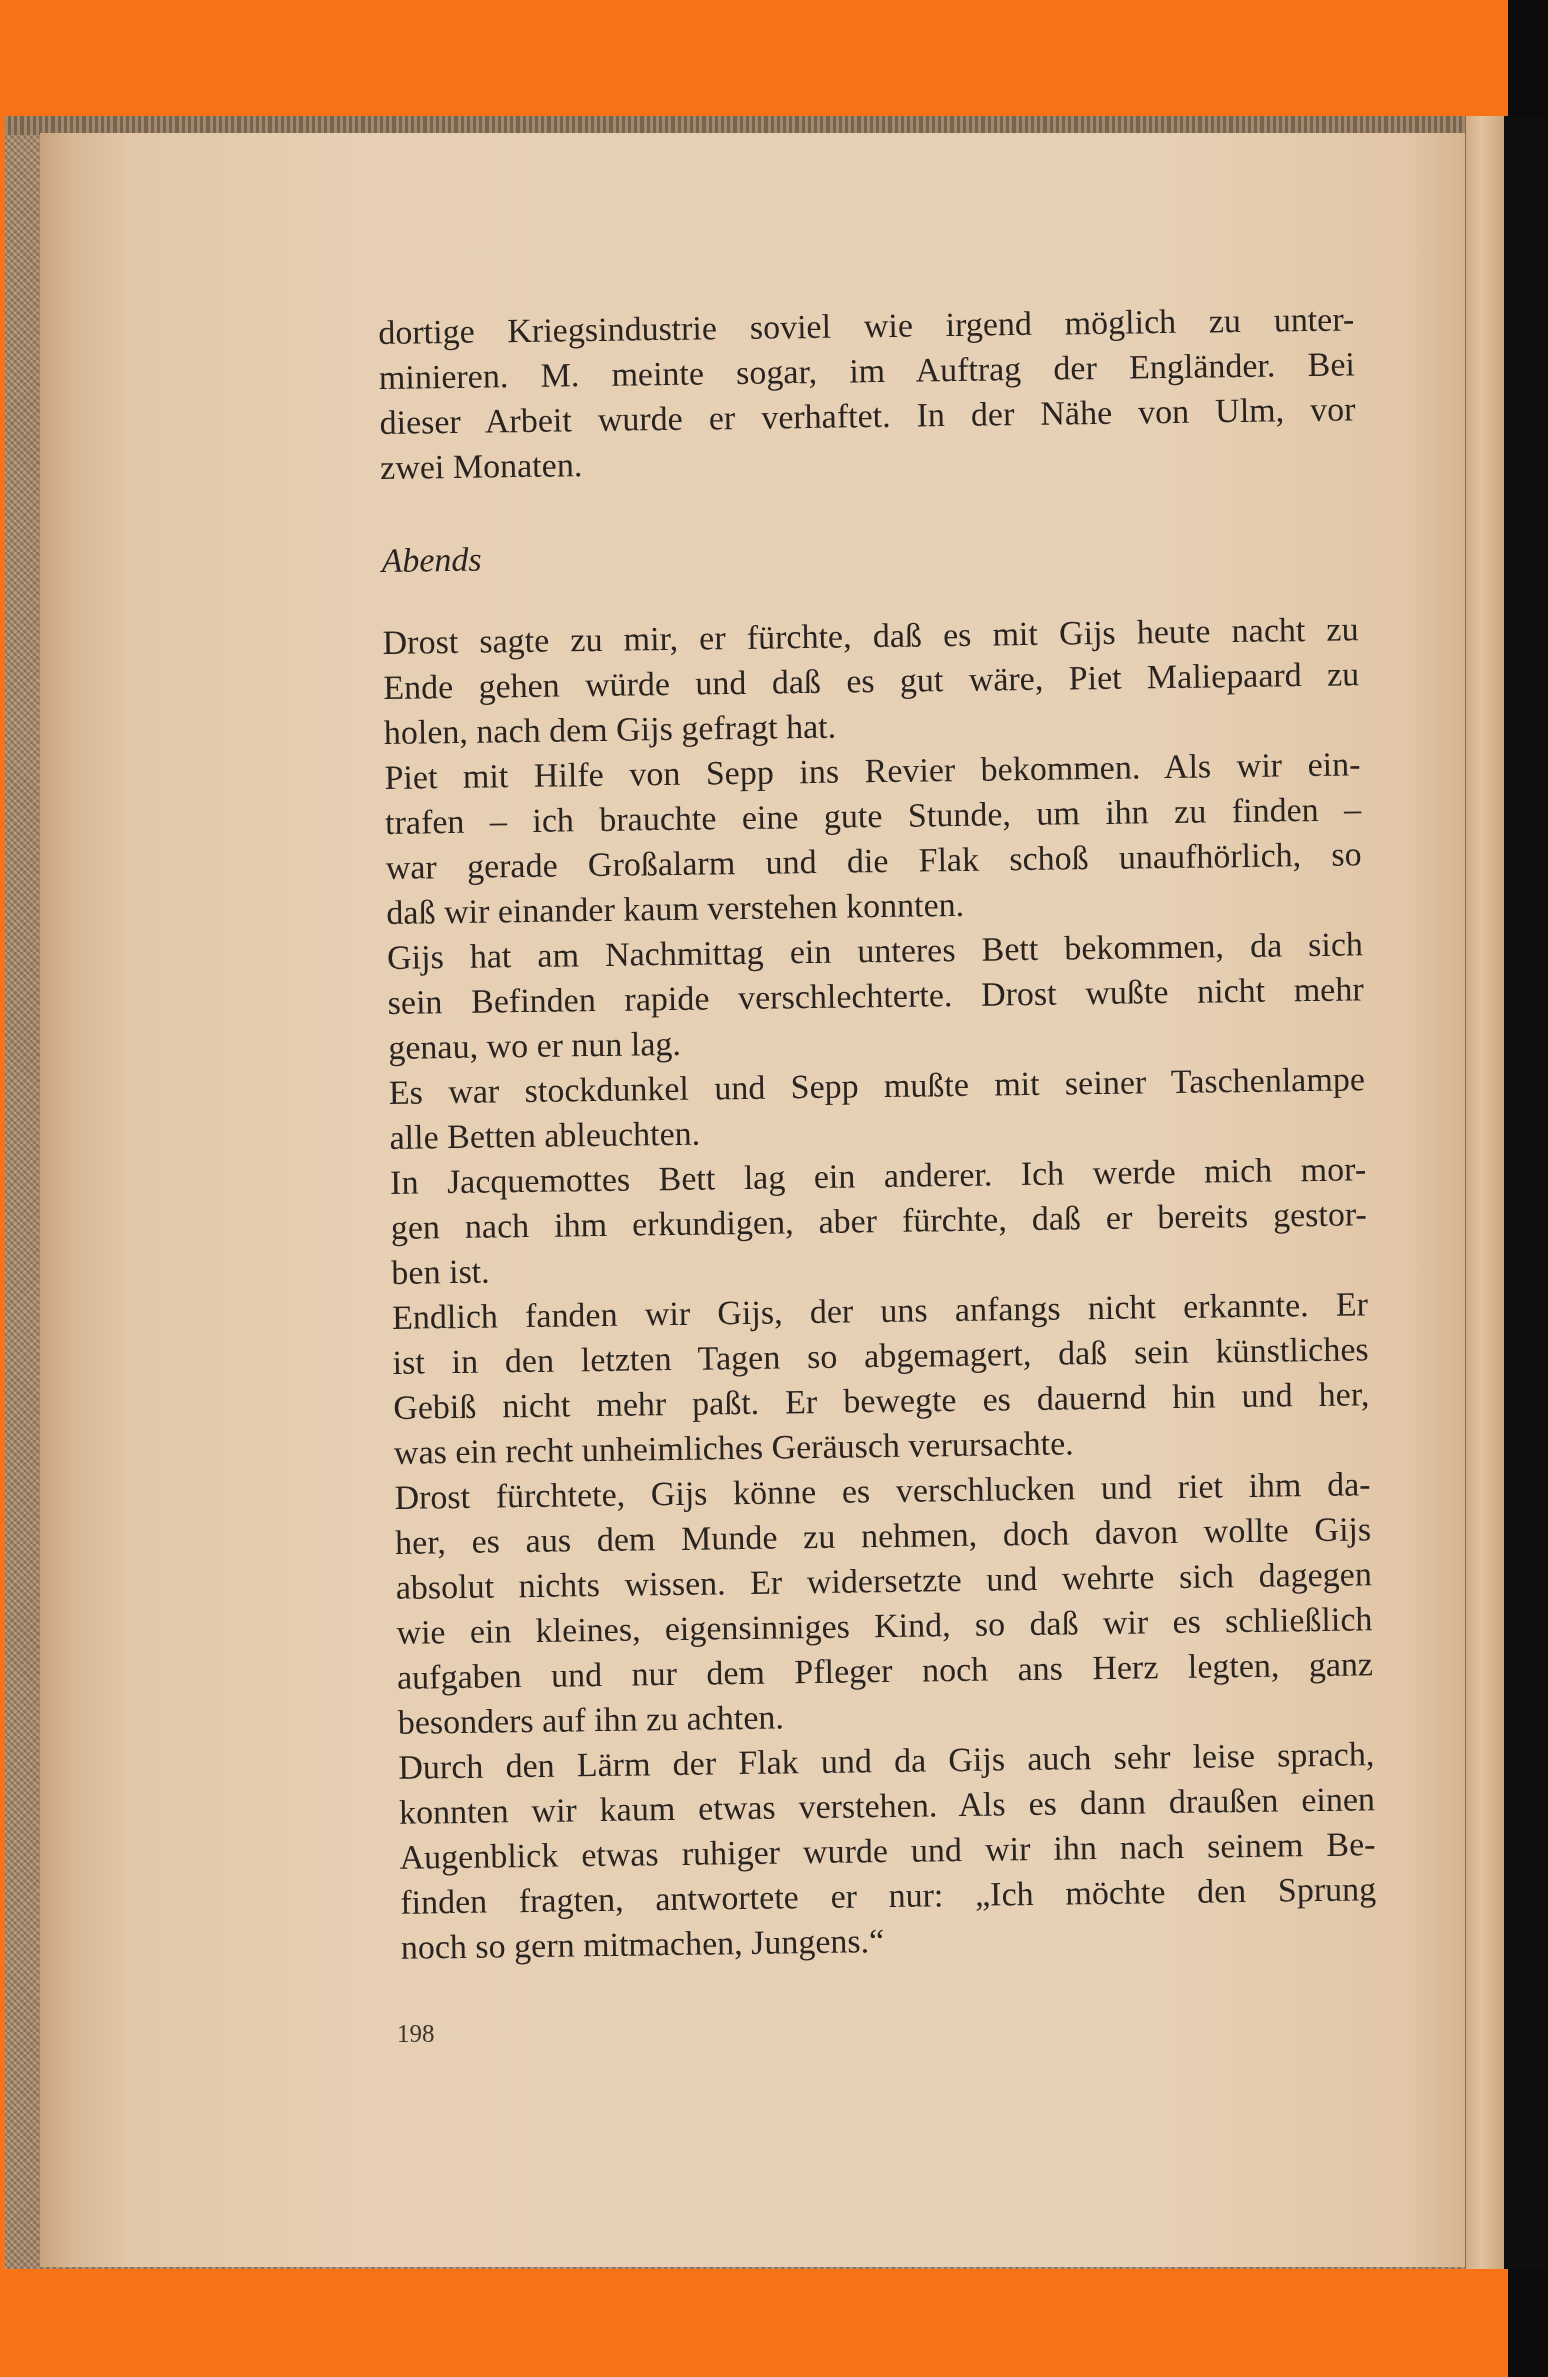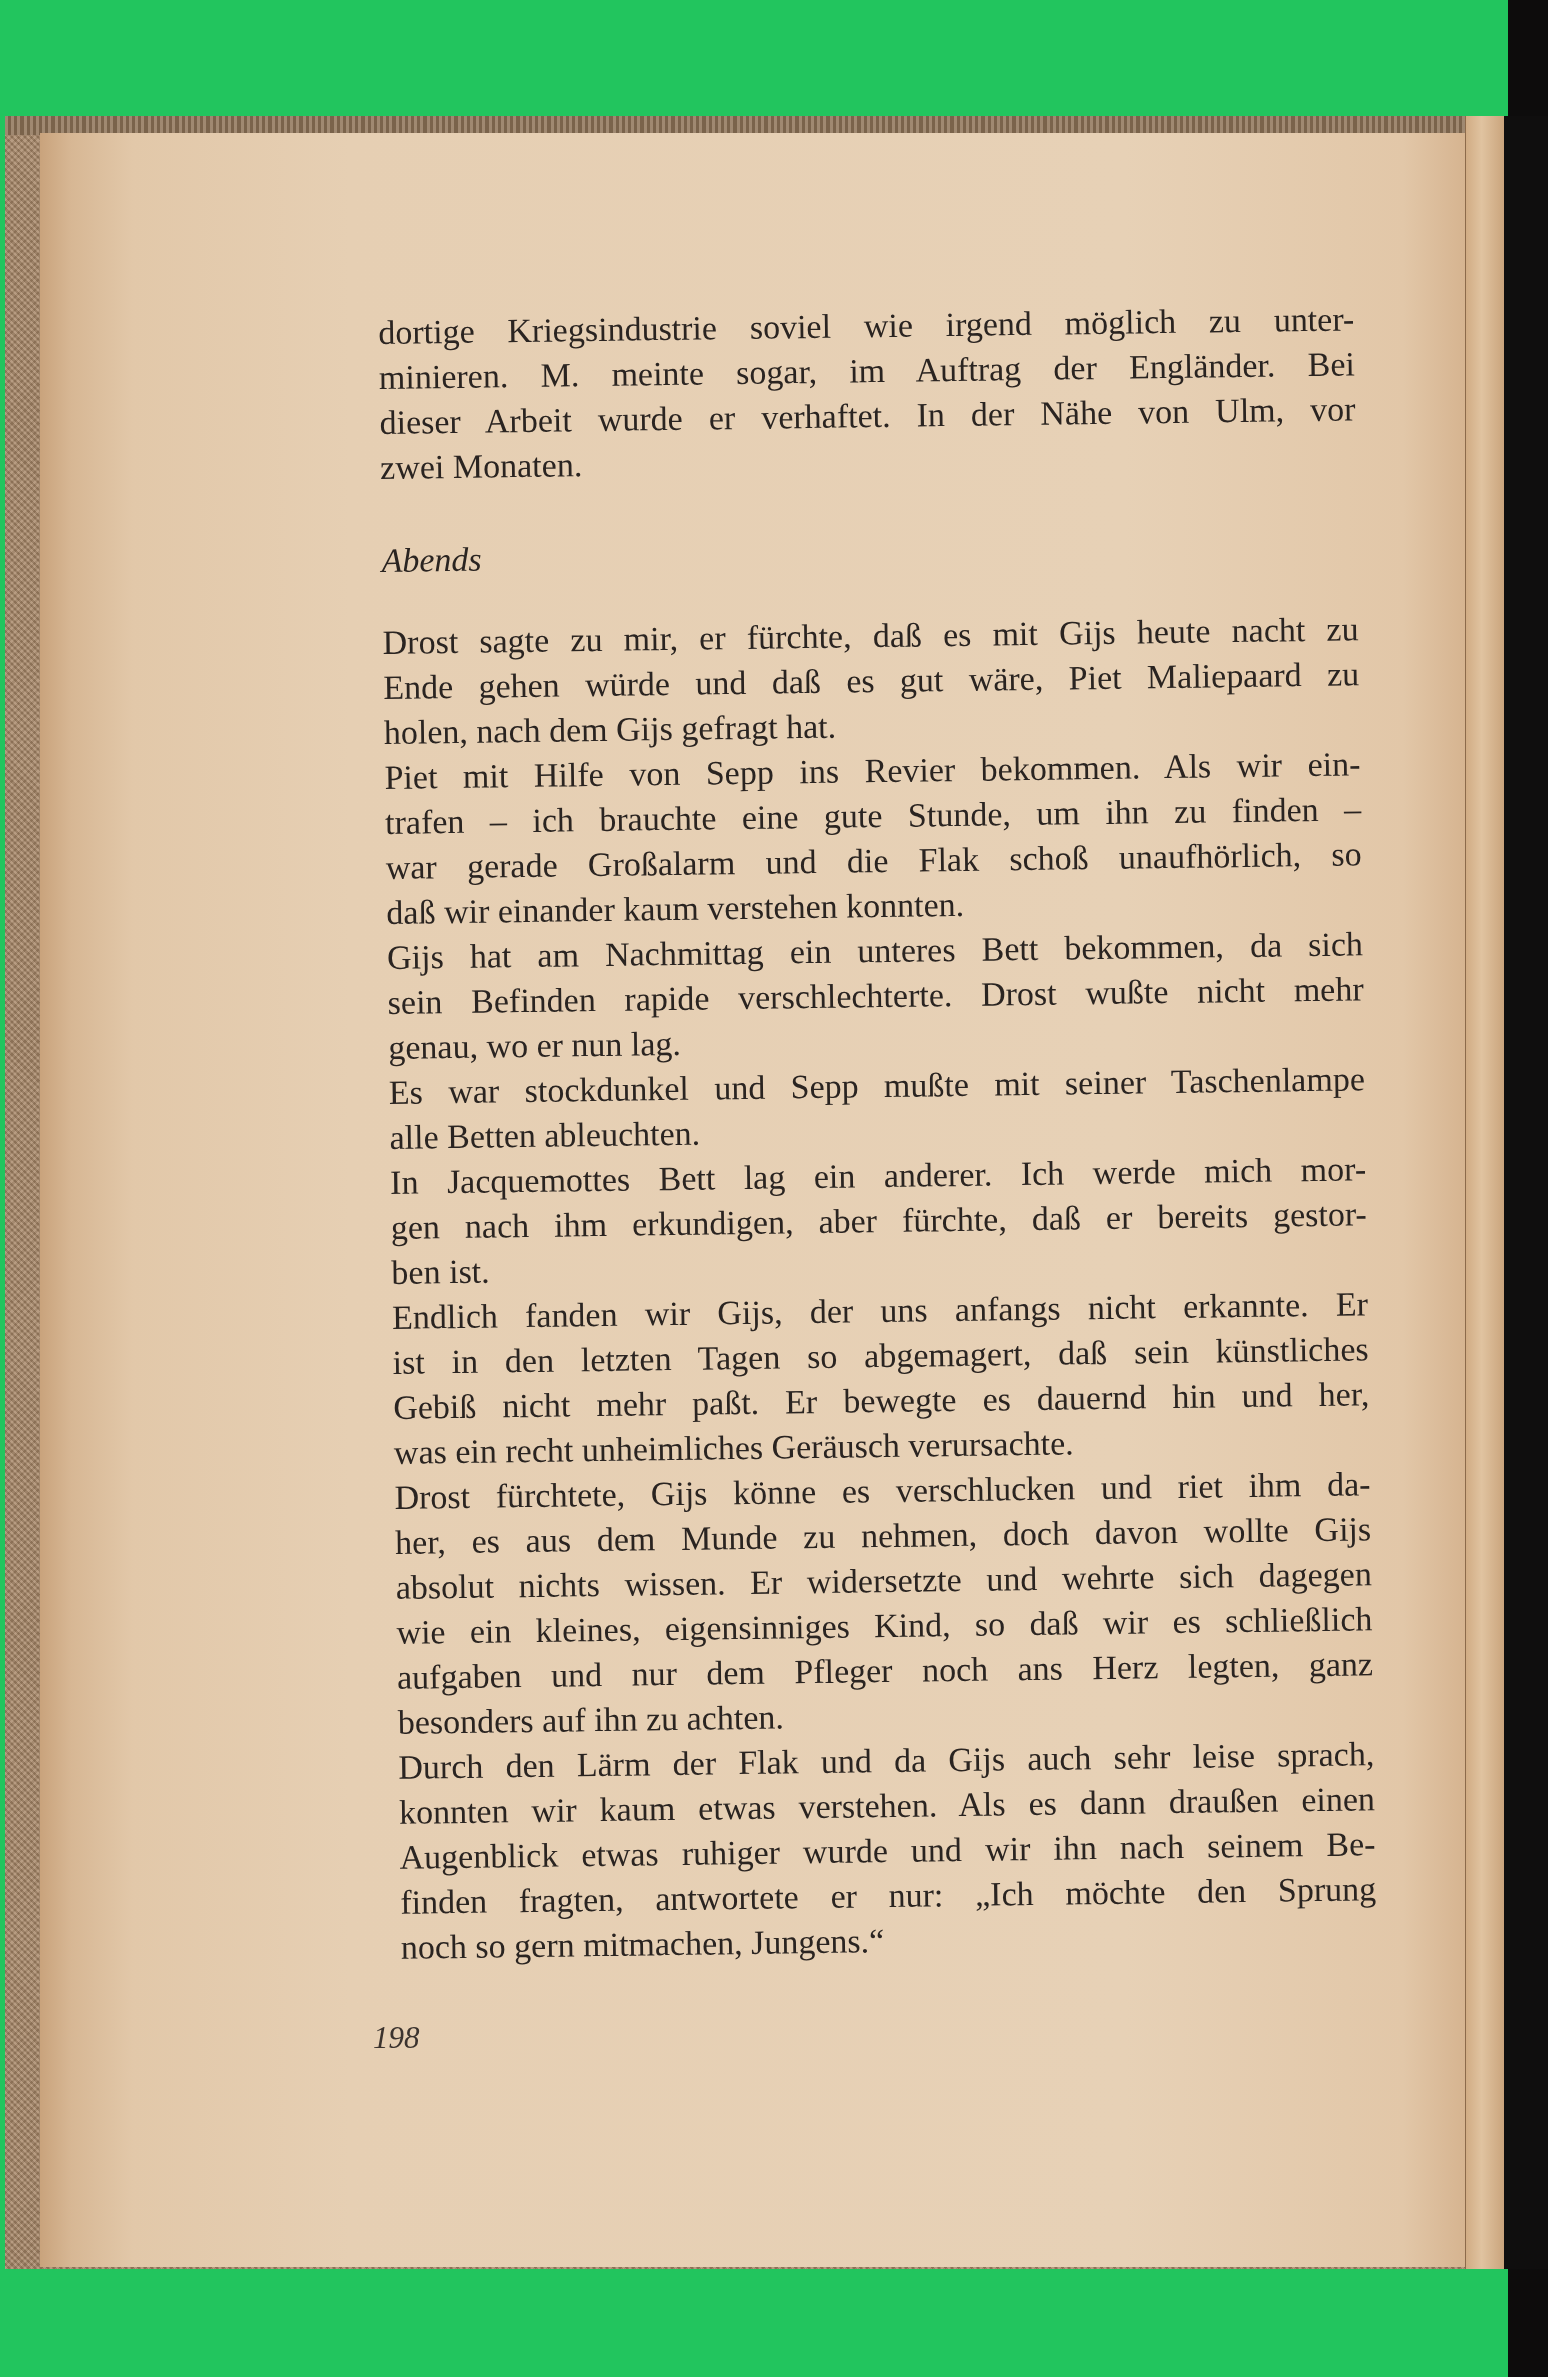--- a/index.html
+++ b/index.html
@@ -7,21 +7,21 @@
       padding: 0;
       width: 1549px;
       height: 2377px;
       overflow: hidden;
       background: #0d0c0c;
     }
     .scene {
       position: relative;
       width: 1508px;
       height: 2377px;
-      background: #22c55e;
+      background: #f97316;
     }
     
     .cloth {
       position: absolute;
       left: 4.6px;
       top: 116px;
       width: 1471px;
       height: 2153px;
       background:
         repeating-linear-gradient(45deg, rgba(255,255,255,0.10) 0 2.3px, rgba(0,0,0,0.10) 2.3px 4.6px),
@@ -89,26 +89,25 @@
       text-align-last: left;
     }
     .heading {
       font-style: italic;
       margin-top: 48px !important;
       margin-bottom: 37px !important;
       font-size: 34px;
     }
     .page-number {
       position: absolute;
-      left: 373px;
+      left: 397px;
       top: 2020px;
       font-family: "Liberation Serif", "DejaVu Serif", serif;
-      font-size: 31px;
+      font-size: 25px;
       color: #3b332e;
-      font-style: italic;
     }
   </style>
 </head>
 <body>
 
 <div class="scene">
   <div class="cloth"></div>
   <div class="top-cloth-strip"></div>
   <div class="page"></div>
   <div class="page-edge-right"></div>

